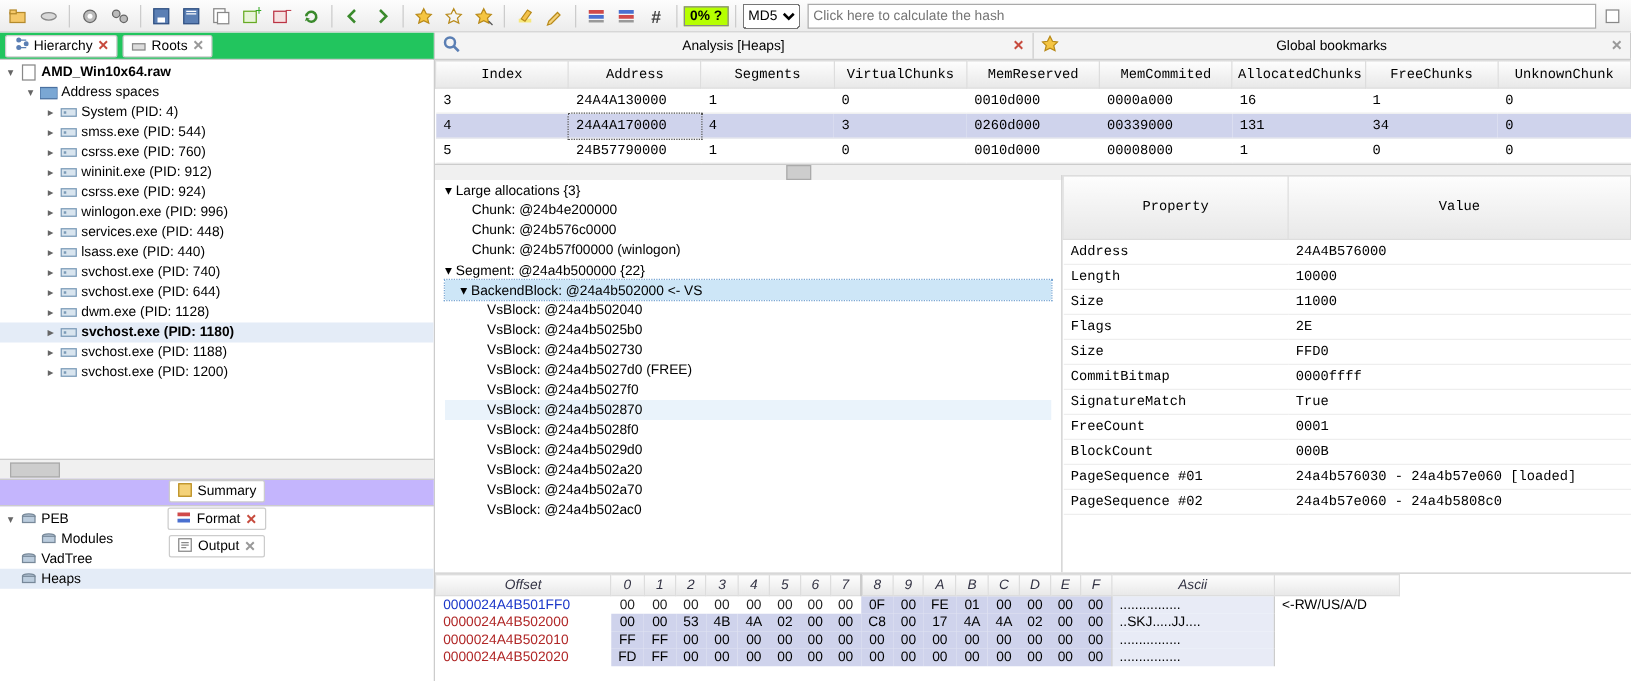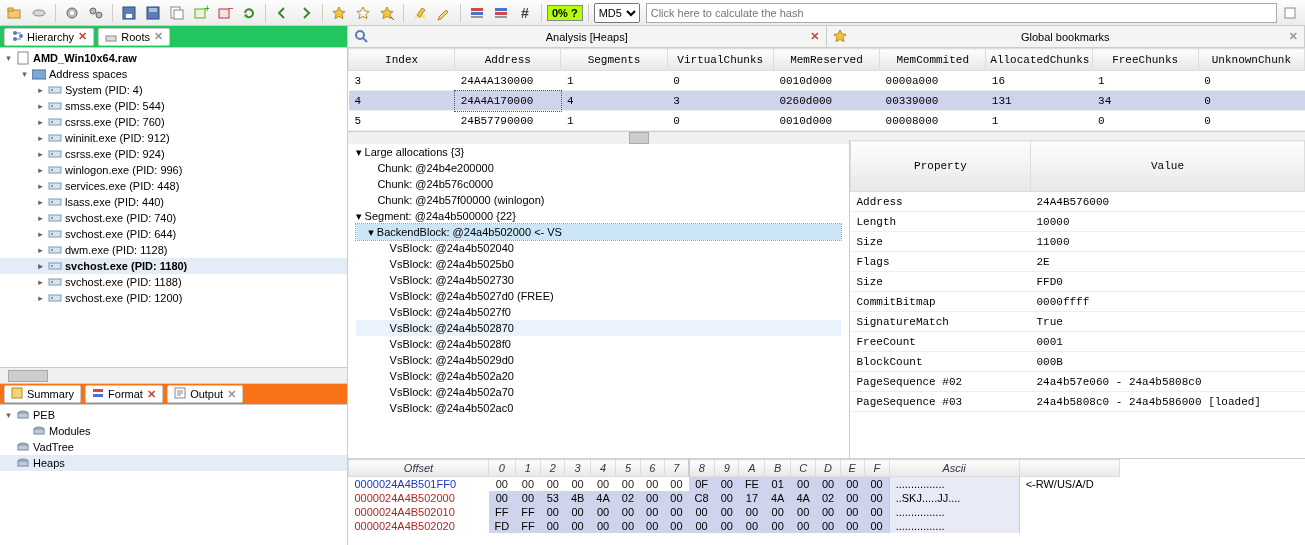--- a/index.html
+++ b/index.html
@@ -27,21 +27,21 @@
 .tree { flex: 1; overflow: auto; padding: 2px 0; }
 .treerow { display: flex; align-items: center; height: 16px; padding-left: 4px; gap: 3px; cursor: pointer; white-space: nowrap; }
 .treerow.selected { background: #e4ecf7; font-weight: bold; }
 .twist { width: 9px; text-align: center; color: #666; font-size: 9px; }
 .treeicon { width: 14px; height: 14px; display: inline-flex; align-items: center; justify-content: center; }
 .indent1 { padding-left: 20px; }
 .indent2 { padding-left: 36px; }
 .hscroll { height: 16px; background: #f0f0f0; border-top: 1px solid #ccc; display:flex; align-items:center; }
 .thumb { width: 40px; height: 12px; background: #cdcdcd; border: 1px solid #aaa; margin-left: 8px; }
 
-.lefttabs2 { height: 22px; display: flex; align-items: center; background: #f97316; border-top: 1px solid #ccc; border-bottom: 1px solid #ccc; gap: 4px; padding: 0 4px; }
+.lefttabs2 { height: 22px; display: flex; align-items: center; background: #c4b5fd; border-top: 1px solid #ccc; border-bottom: 1px solid #ccc; gap: 4px; padding: 0 4px; flex-direction: column; }
 .lowertree { flex: 0 0 140px; overflow: auto; padding: 2px 0; }
 
 
 .rightcol { flex: 1; display: flex; flex-direction: column; overflow: hidden; }
 .rtabs { height: 22px; display: flex; background: #f4f4f4; border-bottom: 1px solid #ccc; }
 .rtab { flex: 1; display: flex; align-items: center; justify-content: center; gap: 6px; border-right: 1px solid #ccc; position: relative; cursor: pointer; }
 .rtab .closex { position: absolute; right: 6px; }
 
 .gridwrap { height: 92px; display: flex; flex-direction: column; border-bottom: 1px solid #ccc; }
 table.grid { border-collapse: collapse; width: 100%; table-layout: fixed; }
@@ -601,26 +601,26 @@
               </tr>
               <tr>
                 <td>FreeCount</td>
                 <td>0001</td>
               </tr>
               <tr>
                 <td>BlockCount</td>
                 <td>000B</td>
               </tr>
               <tr>
+                <td>PageSequence #01</td>
+                <td>24a4b576030 - 24a4b57e060 [loaded]</td>
+              </tr>
+              <tr>
                 <td>PageSequence #02</td>
                 <td>24a4b57e060 - 24a4b5808c0</td>
-              </tr>
-              <tr>
-                <td>PageSequence #03</td>
-                <td>24a4b5808c0 - 24a4b586000 [loaded]</td>
               </tr>
             </tbody>
         </table>
       </div>
     </div>
 
     <div class="hexpane">
       <table class="hex">
         <thead>
             <tr id="hexhdr">

